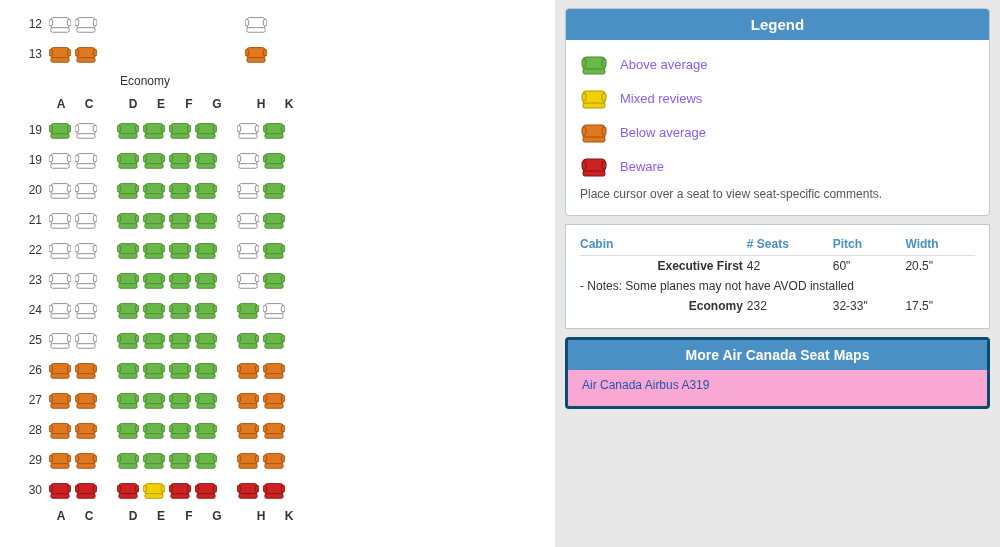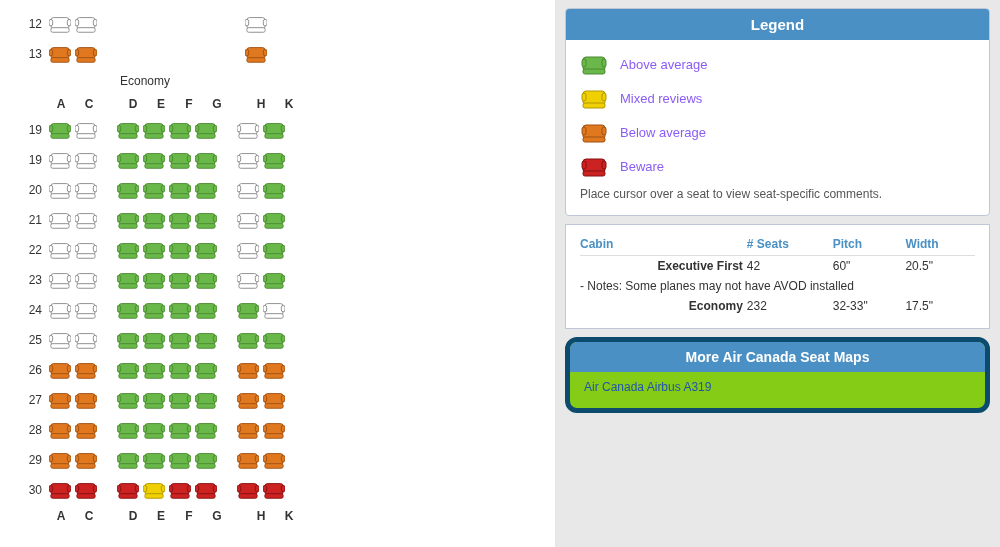--- a/index.html
+++ b/index.html
@@ -187,23 +187,23 @@
     }
 
     .cabin-table .bold { font-weight: bold; text-align: right; }
     .cabin-note {
       font-size: 11px;
       color: #555;
     }
 
     
     .more-maps-box {
-      background: #84cc16;
-      border: 5px solid #0c4a6e;
-      border-radius: 12px;
+      background: #f9a8d4;
+      border: 3px solid #0c4a6e;
+      border-radius: 4px;
       overflow: hidden;
     }
 
     .more-maps-header {
       background: #4a90c4;
       color: #fff;
       font-size: 14px;
       font-weight: bold;
       text-align: center;
       padding: 7px 0;

